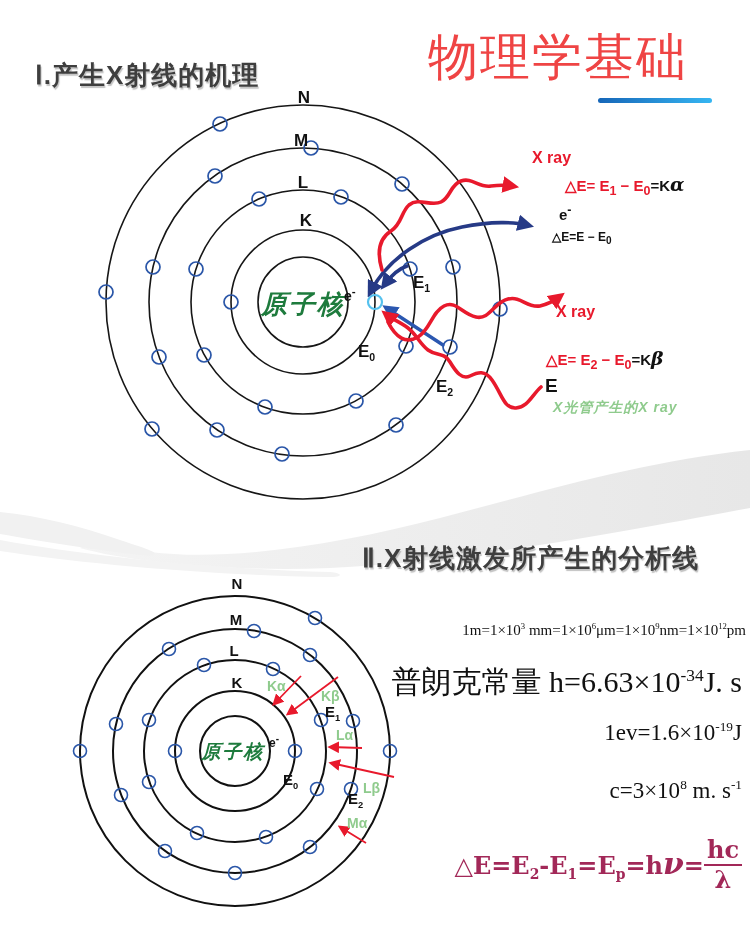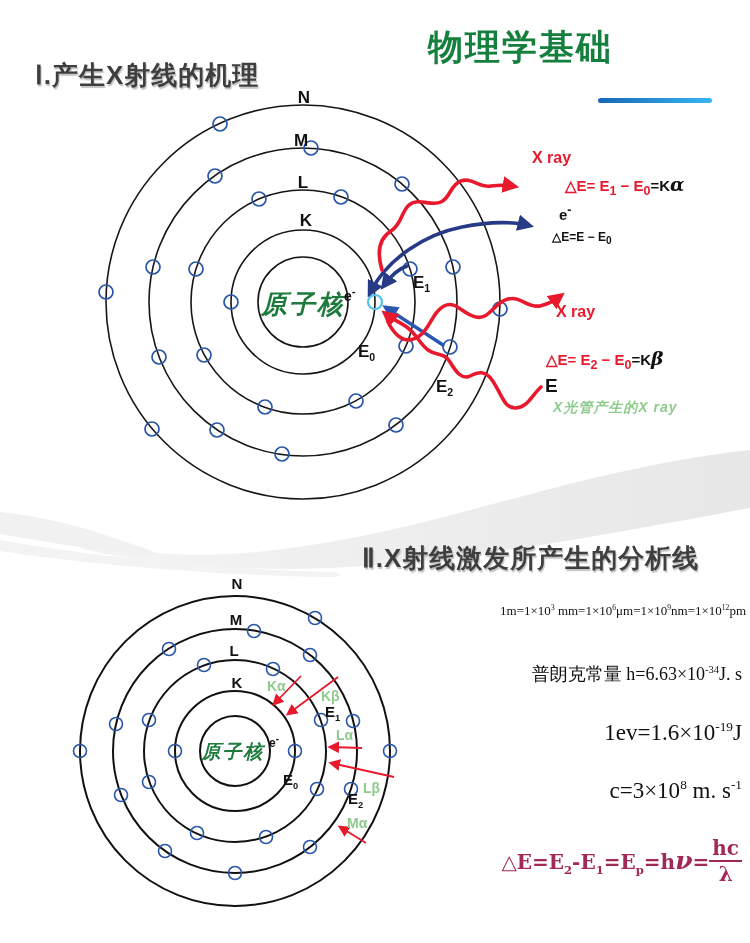--- a/index.html
+++ b/index.html
@@ -9,21 +9,21 @@
   svg{position:absolute;left:0;top:0;}
   .shell{fill:none;stroke:#161616;stroke-width:1.6;}
   .shellb{fill:none;stroke:#111;stroke-width:2;}
   .el{fill:none;stroke:#2a56a8;stroke-width:1.7;}
   .elb{fill:none;stroke:#2a56a8;stroke-width:1.6;}
   .vac{fill:none;stroke:#55c1ee;stroke-width:2.2;}
   .wavy{fill:none;stroke:#e8192c;stroke-width:3.6;stroke-linecap:round;}
   .tarrow{fill:none;stroke:#e8192c;stroke-width:1.8;}
   .navy{fill:none;stroke:#263a86;stroke-width:3.6;stroke-linecap:round;}
   .blue{fill:none;stroke:#2b57b0;stroke-width:3.4;stroke-linecap:round;}
-  .page-title{left:428px;top:24px;font-size:35px;font-weight:700;color:#15803d;letter-spacing:2px;}
+  .page-title{left:428px;top:24px;font-size:50px;font-weight:400;color:#ef4444;letter-spacing:2px;}
   .title-underline{left:598px;top:98px;width:114px;height:5px;border-radius:3px;
        background:linear-gradient(90deg,#1666b8,#36b6f2);}
   .heading{font-size:26px;font-weight:600;color:#3e3e3e;text-shadow:1px 2px 1px rgba(120,120,120,.45);letter-spacing:1px;}
   .shelllbl{font-weight:700;color:#111;transform:translate(-50%,-50%);font-size:17px;}
   .shelllbl.sm{font-size:15px;}
   .nucleus{transform:translate(-50%,-50%);color:#1e7b3d;font-weight:700;font-style:italic;
        font-family:Liberation Sans, sans-serif;white-space:nowrap;letter-spacing:2px;}
   .elabel{font-weight:700;color:#111;font-size:17px;white-space:nowrap;}
   .elabel sub{font-size:.62em;}
   .esm{font-size:14px;}
@@ -196,21 +196,21 @@
 <div class="abs elabel" style="left:269px;top:736px;font-size:12px;"><span>e</span><sup>-</sup></div>
 <div class="abs elabel" style="left:283px;top:771px;font-size:15px;"><span>E</span><sub>0</sub></div>
 <div class="abs elabel" style="left:325px;top:703px;font-size:15px;"><span>E</span><sub>1</sub></div>
 <div class="abs elabel" style="left:348px;top:790px;font-size:15px;"><span>E</span><sub>2</sub></div>
 <div class="abs trans" style="left:267px;top:678px;">Kα</div>
 <div class="abs trans" style="left:321px;top:688px;">Kβ</div>
 <div class="abs trans" style="left:336px;top:727px;">Lα</div>
 <div class="abs trans" style="left:363px;top:780px;">Lβ</div>
 <div class="abs trans" style="left:347px;top:815px;">Mα</div>
 
-<div class="abs formula" style="right:4px;top:603px;font-size:13px;"><span>1m=1×10</span><sup>3</sup><span> mm=1×10</span><sup>6</sup><span>μm=1×10</span><sup>9</sup><span>nm=1×10</span><sup>12</sup><span>pm</span></div>
-
-<div class="abs formula" style="right:8px;top:662px;font-size:18px;"><span>普朗克常量  h=6.63×10</span><sup>-34</sup><span>J. s</span></div>
+<div class="abs formula" style="right:4px;top:622px;font-size:15px;"><span>1m=1×10</span><sup>3</sup><span> mm=1×10</span><sup>6</sup><span>μm=1×10</span><sup>9</sup><span>nm=1×10</span><sup>12</sup><span>pm</span></div>
+
+<div class="abs formula" style="right:8px;top:662px;font-size:30px;"><span>普朗克常量  h=6.63×10</span><sup>-34</sup><span>J. s</span></div>
 
 <div class="abs formula" style="right:8px;top:720px;font-size:23px;"><span>1ev=1.6×10</span><sup>-19</sup><span>J</span></div>
 
 <div class="abs formula" style="right:8px;top:778px;font-size:23px;"><span>c=3×10</span><sup>8</sup><span> m. s</span><sup>-1</sup></div>
 
-<div class="abs formula final" style="right:8px;top:838px;font-size:20px;"><span>△E=E</span><sub>2</sub><span>-E</span><sub>1</sub><span>=E</span><sub>p</sub><span>=h</span><span class="greek">ν</span><span>=</span><span class="frac"><span class="num">hc</span><span class="den">λ</span></span></div>
+<div class="abs formula final" style="right:8px;top:838px;font-size:24px;"><span>△E=E</span><sub>2</sub><span>-E</span><sub>1</sub><span>=E</span><sub>p</sub><span>=h</span><span class="greek">ν</span><span>=</span><span class="frac"><span class="num">hc</span><span class="den">λ</span></span></div>
 
 </body></html>

